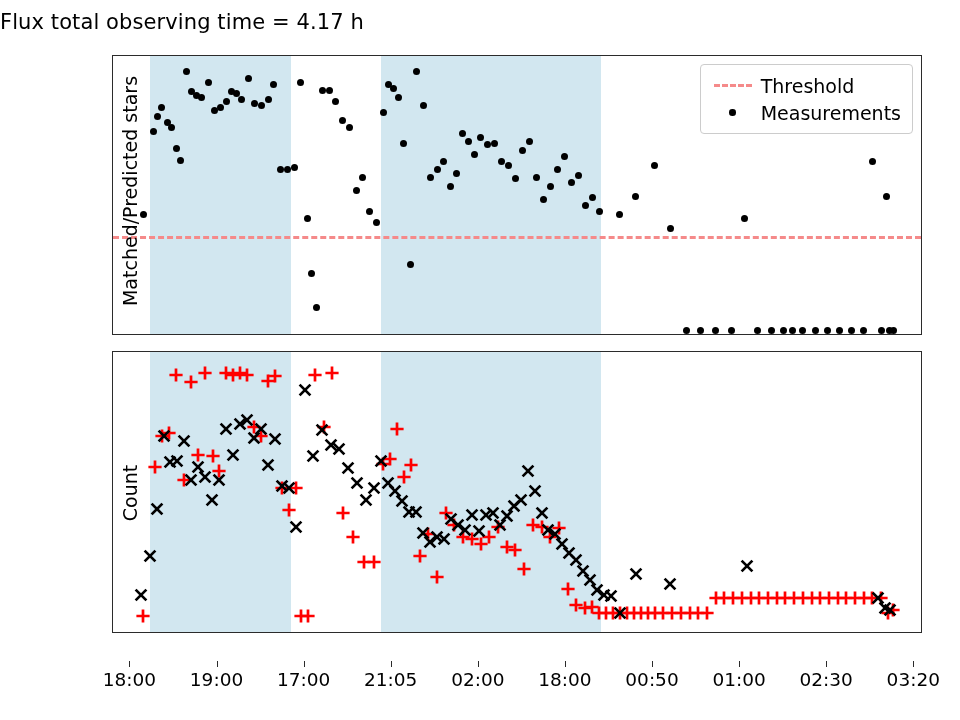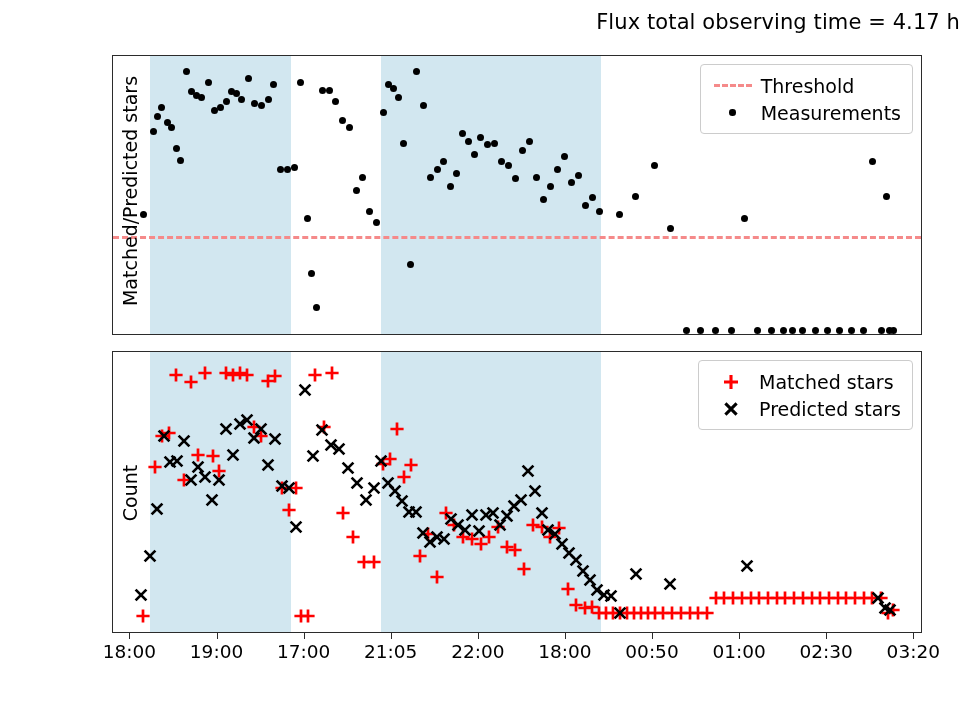--- a/index.html
+++ b/index.html
@@ -17,21 +17,21 @@
     position: relative;
     width: 960px;
     height: 720px;
     background: #ffffff;
   }
   #chart-title {
     position: absolute;
     left: 0;
     top: 10px;
     width: 960px;
-    text-align: right;
+    text-align: left;
     font-size: 21px;
     color: #000000;
     letter-spacing: 0.1px;
   }
   .panel {
     position: absolute;
     box-sizing: border-box;
     border: 1.6px solid #2b2b2b;
     background: #ffffff;
     overflow: hidden;
@@ -112,21 +112,21 @@
     position: absolute;
     top: 8px;
     font-size: 18.5px;
     color: #000000;
     white-space: nowrap;
     transform: translateX(-50%);
   }
   #xaxis-zone {
     position: absolute;
     left: 112px;
-    top: 633px;
+    top: 661px;
     width: 810px;
     height: 40px;
   }
   #xaxis-title {
     position: absolute;
     left: 112px;
     top: 672px;
     width: 810px;
     text-align: center;
     font-size: 19.5px;
@@ -1146,55 +1146,37 @@
           <svg width="16" height="16" viewBox="0 0 16 16">
             <path d="M2.6 2.6 L13.4 13.4 M13.4 2.6 L2.6 13.4" stroke="#000000" stroke-width="2.7"></path>
           </svg>
         </div>
         <div class="mk" style="left: 776.903px; top: 257.872px;">
           <svg width="16" height="16" viewBox="0 0 16 16">
             <path d="M2.6 2.6 L13.4 13.4 M13.4 2.6 L2.6 13.4" stroke="#000000" stroke-width="2.7"></path>
           </svg>
         </div>
       </div>
-    <div class="legend" id="legend-bot">
-      <div class="legend-row">
-        <span class="legend-key">
-          <svg width="18" height="18" viewBox="0 0 18 18">
-              <path d="M9 2 V16 M2 9 H16" stroke="#ff0000" stroke-width="3.1" stroke-linecap="butt"></path>
-            </svg>
-        </span>
-        <span class="legend-text">Matched stars</span>
-      </div>
-      <div class="legend-row">
-        <span class="legend-key">
-          <svg width="18" height="18" viewBox="0 0 18 18">
-              <path d="M3.4 3.4 L14.6 14.6 M14.6 3.4 L3.4 14.6" stroke="#000000" stroke-width="3.1" stroke-linecap="butt"></path>
-            </svg>
-        </span>
-        <span class="legend-text">Predicted stars</span>
-      </div>
-    </div>
   <div class="ytick-mark" style="top: 218.663px;"></div>
       <div class="ytick-mark" style="top: 143.262px;"></div>
       <div class="ytick-mark" style="top: 67.861px;"></div>
       <div class="ylabel" id="ylabel-bot">Count</div>
     </div>
 
   <div id="xaxis-zone">
       <div class="xtick-mark" style="left: 17.4194px;"></div>
       <div class="xtick-label" style="left: 17.4194px;">18:00</div>
       <div class="xtick-mark" style="left: 104.516px;"></div>
       <div class="xtick-label" style="left: 104.516px;">19:00</div>
       <div class="xtick-mark" style="left: 191.613px;"></div>
       <div class="xtick-label" style="left: 191.613px;">17:00</div>
       <div class="xtick-mark" style="left: 278.71px;"></div>
       <div class="xtick-label" style="left: 278.71px;">21:05</div>
       <div class="xtick-mark" style="left: 365.806px;"></div>
-      <div class="xtick-label" style="left: 365.806px;">22:00</div>
+      <div class="xtick-label" style="left: 365.806px;">02:00</div>
       <div class="xtick-mark" style="left: 452.903px;"></div>
       <div class="xtick-label" style="left: 452.903px;">18:00</div>
       <div class="xtick-mark" style="left: 540px;"></div>
       <div class="xtick-label" style="left: 540px;">00:50</div>
       <div class="xtick-mark" style="left: 627.097px;"></div>
       <div class="xtick-label" style="left: 627.097px;">01:00</div>
       <div class="xtick-mark" style="left: 714.194px;"></div>
       <div class="xtick-label" style="left: 714.194px;">02:30</div>
       <div class="xtick-mark" style="left: 801.29px;"></div>
       <div class="xtick-label" style="left: 801.29px;">03:20</div>

